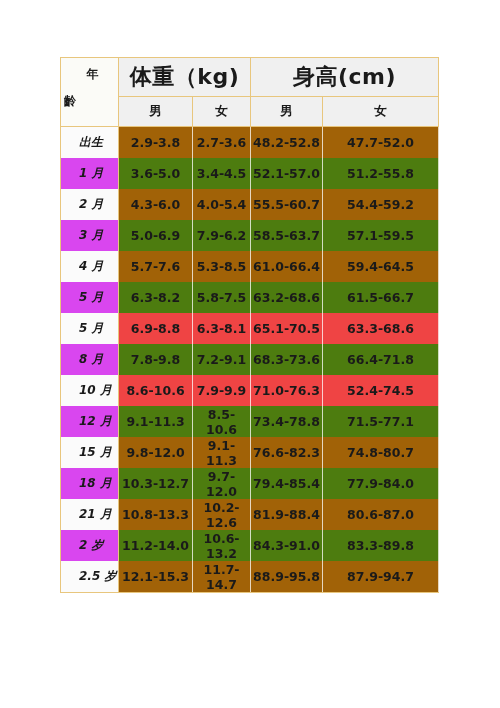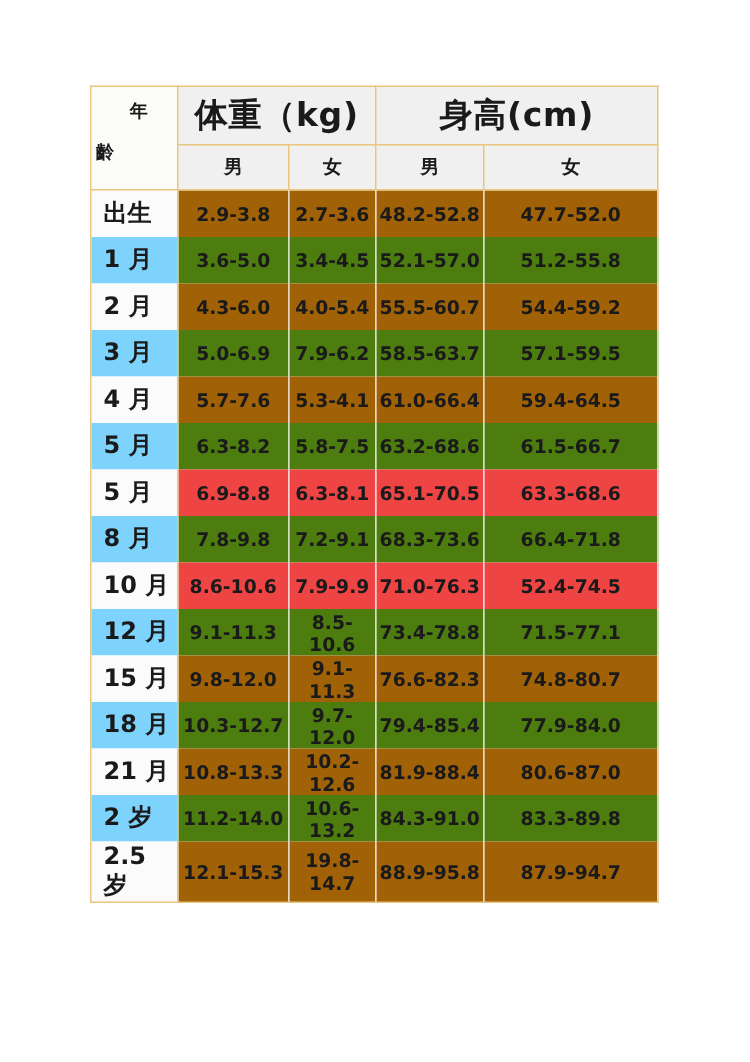--- a/index.html
+++ b/index.html
@@ -85,33 +85,34 @@
     color: #1a1a1a;
     text-align: center;
     padding: 0;
     border-left: 1px solid rgba(255,255,255,0.75);
     border-right: 1px solid rgba(255,255,255,0.75);
     border-top: 0;
     border-bottom: 0;
   }
   tbody td.age-cell {
     text-align: left;
-    padding-left: 8px;
-    font-size: 16px;
+    padding-left: 18px;
+    font-size: 12px;
     border-left: 1px solid #e8c67d;
     border-right: 1px solid #e8c67d;
+    font-style: italic;
   }
 
   
   tr.tint-dark td.data-cell  { background: #4d7c0f; }
   tr.tint-light td.data-cell { background: #a16207; }
   tr.tint-pale  td.data-cell { background: #ef4444; }
 
   
-  tr.tint-dark  td.age-cell  { background: #7dd3fc; }
+  tr.tint-dark  td.age-cell  { background: #d946ef; }
   tr.tint-light td.age-cell  { background: #fbfbfb; }
   tr.tint-pale  td.age-cell  { background: #fbfbfb; }
 
   tbody tr:last-child td.data-cell,
   tbody tr:last-child td.age-cell {
     border-bottom: 1px solid #e8c67d;
   }
 </style>
 </head>
 <body>
@@ -166,21 +167,21 @@
         <tr class="tint-dark">
           <td class="age-cell">3 月</td>
           <td class="data-cell">5.0-6.9</td>
           <td class="data-cell">7.9-6.2</td>
           <td class="data-cell">58.5-63.7</td>
           <td class="data-cell">57.1-59.5</td>
         </tr>
         <tr class="tint-light">
           <td class="age-cell">4 月</td>
           <td class="data-cell">5.7-7.6</td>
-          <td class="data-cell">5.3-4.1</td>
+          <td class="data-cell">5.3-8.5</td>
           <td class="data-cell">61.0-66.4</td>
           <td class="data-cell">59.4-64.5</td>
         </tr>
         <tr class="tint-dark">
           <td class="age-cell">5 月</td>
           <td class="data-cell">6.3-8.2</td>
           <td class="data-cell">5.8-7.5</td>
           <td class="data-cell">63.2-68.6</td>
           <td class="data-cell">61.5-66.7</td>
         </tr>
@@ -236,19 +237,19 @@
         <tr class="tint-dark">
           <td class="age-cell">2 岁</td>
           <td class="data-cell">11.2-14.0</td>
           <td class="data-cell">10.6-13.2</td>
           <td class="data-cell">84.3-91.0</td>
           <td class="data-cell">83.3-89.8</td>
         </tr>
         <tr class="tint-light">
           <td class="age-cell">2.5 岁</td>
           <td class="data-cell">12.1-15.3</td>
-          <td class="data-cell">19.8-14.7</td>
+          <td class="data-cell">11.7-14.7</td>
           <td class="data-cell">88.9-95.8</td>
           <td class="data-cell">87.9-94.7</td>
         </tr>
       </tbody>
   </table>
 </div>
 
 </body></html>

